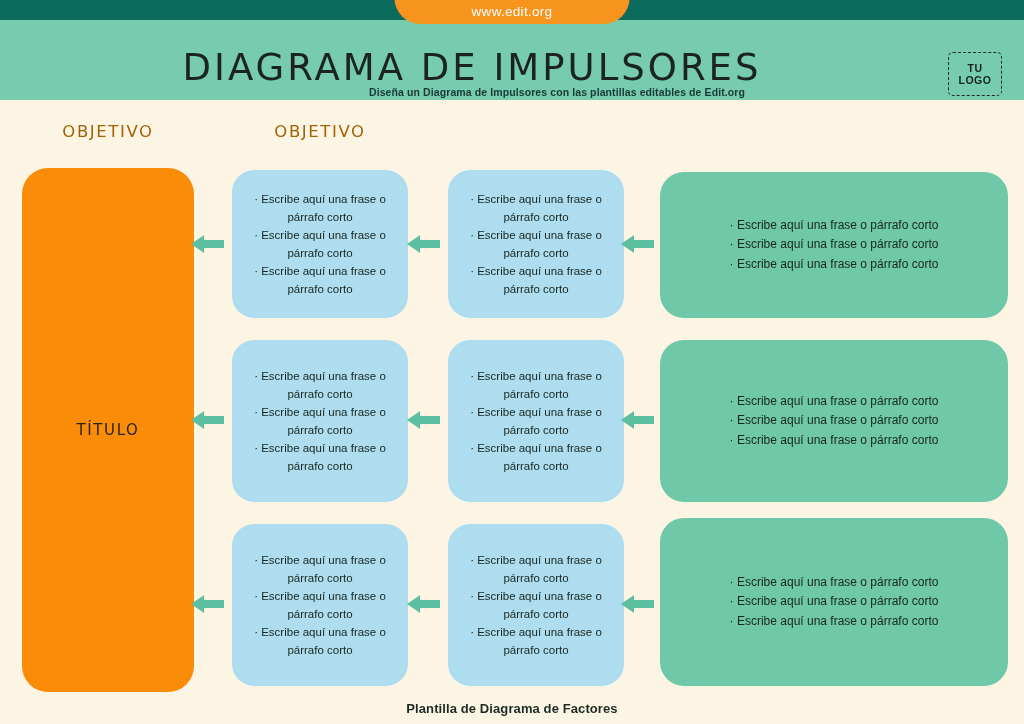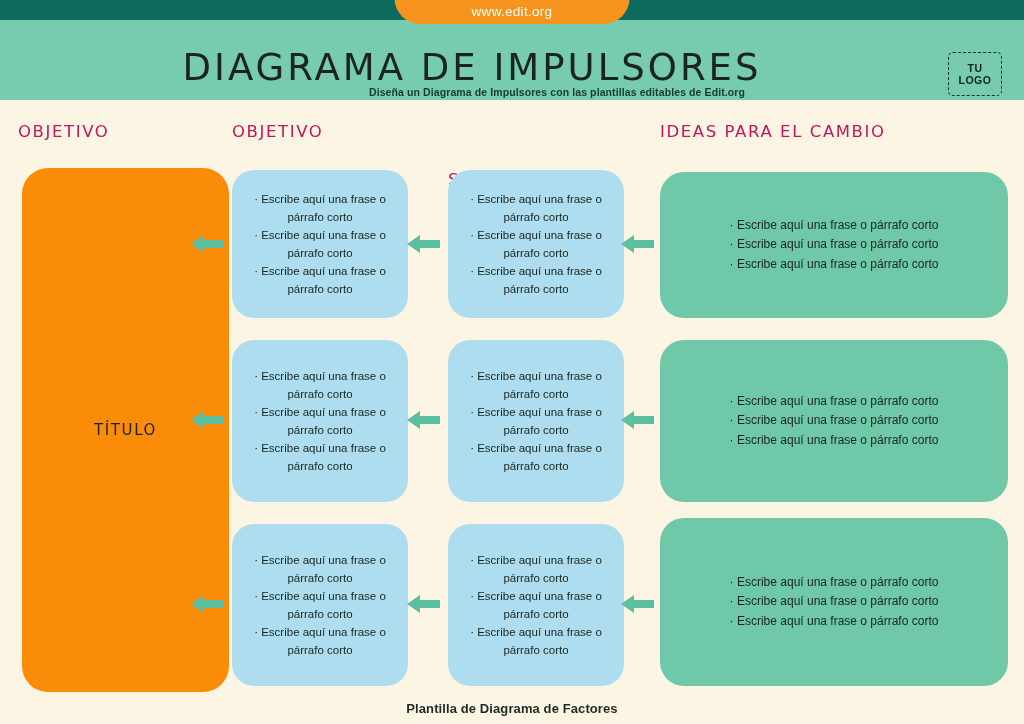--- a/index.html
+++ b/index.html
@@ -103,34 +103,34 @@
     letter-spacing: .5px;
   }
 
   
   .col-head {
     position: absolute;
     top: 122px;
     font-family: "DejaVu Sans", sans-serif;
     font-size: 16.5px;
     letter-spacing: 1.6px;
-    color: #be185d;
-    text-align: left;
+    color: #a16207;
+    text-align: center;
   }
   .col-head.c1 { left: 18px;  width: 180px; }
   .col-head.c2 { left: 232px; width: 176px; }
   .col-head.c3 { left: 448px; width: 176px; margin-top: 48px; }
   .col-head.c4 { left: 660px; width: 350px; }
 
   
   .objective {
     position: absolute;
     left: 22px;
     top: 168px;
-    width: 207px;
+    width: 172px;
     height: 524px;
     background: #fb8c07;
     border-radius: 26px;
     display: flex;
     align-items: center;
     justify-content: center;
   }
   .objective-label {
     font-family: "DejaVu Sans", sans-serif;
     font-size: 15px;
@@ -224,21 +224,20 @@
     <div class="header-sub">Diseña un Diagrama de Impulsores con las plantillas editables de Edit.org</div>
     <div class="logo-box">
       <span>TU</span>
       <span>LOGO</span>
     </div>
   </div>
 
   <div class="col-head c1">OBJETIVO</div>
   <div class="col-head c2">OBJETIVO</div>
   <div class="col-head c3">SECUNDARIO</div>
-  <div class="col-head c4">IDEAS PARA EL CAMBIO</div>
 
   <div class="objective">
     <div class="objective-label">TÍTULO</div>
   </div>
 
   <div class="card primary r1">
     <div class="line">· Escribe aquí una frase o párrafo corto</div>
     <div class="line">· Escribe aquí una frase o párrafo corto</div>
     <div class="line">· Escribe aquí una frase o párrafo corto</div>
   </div>

